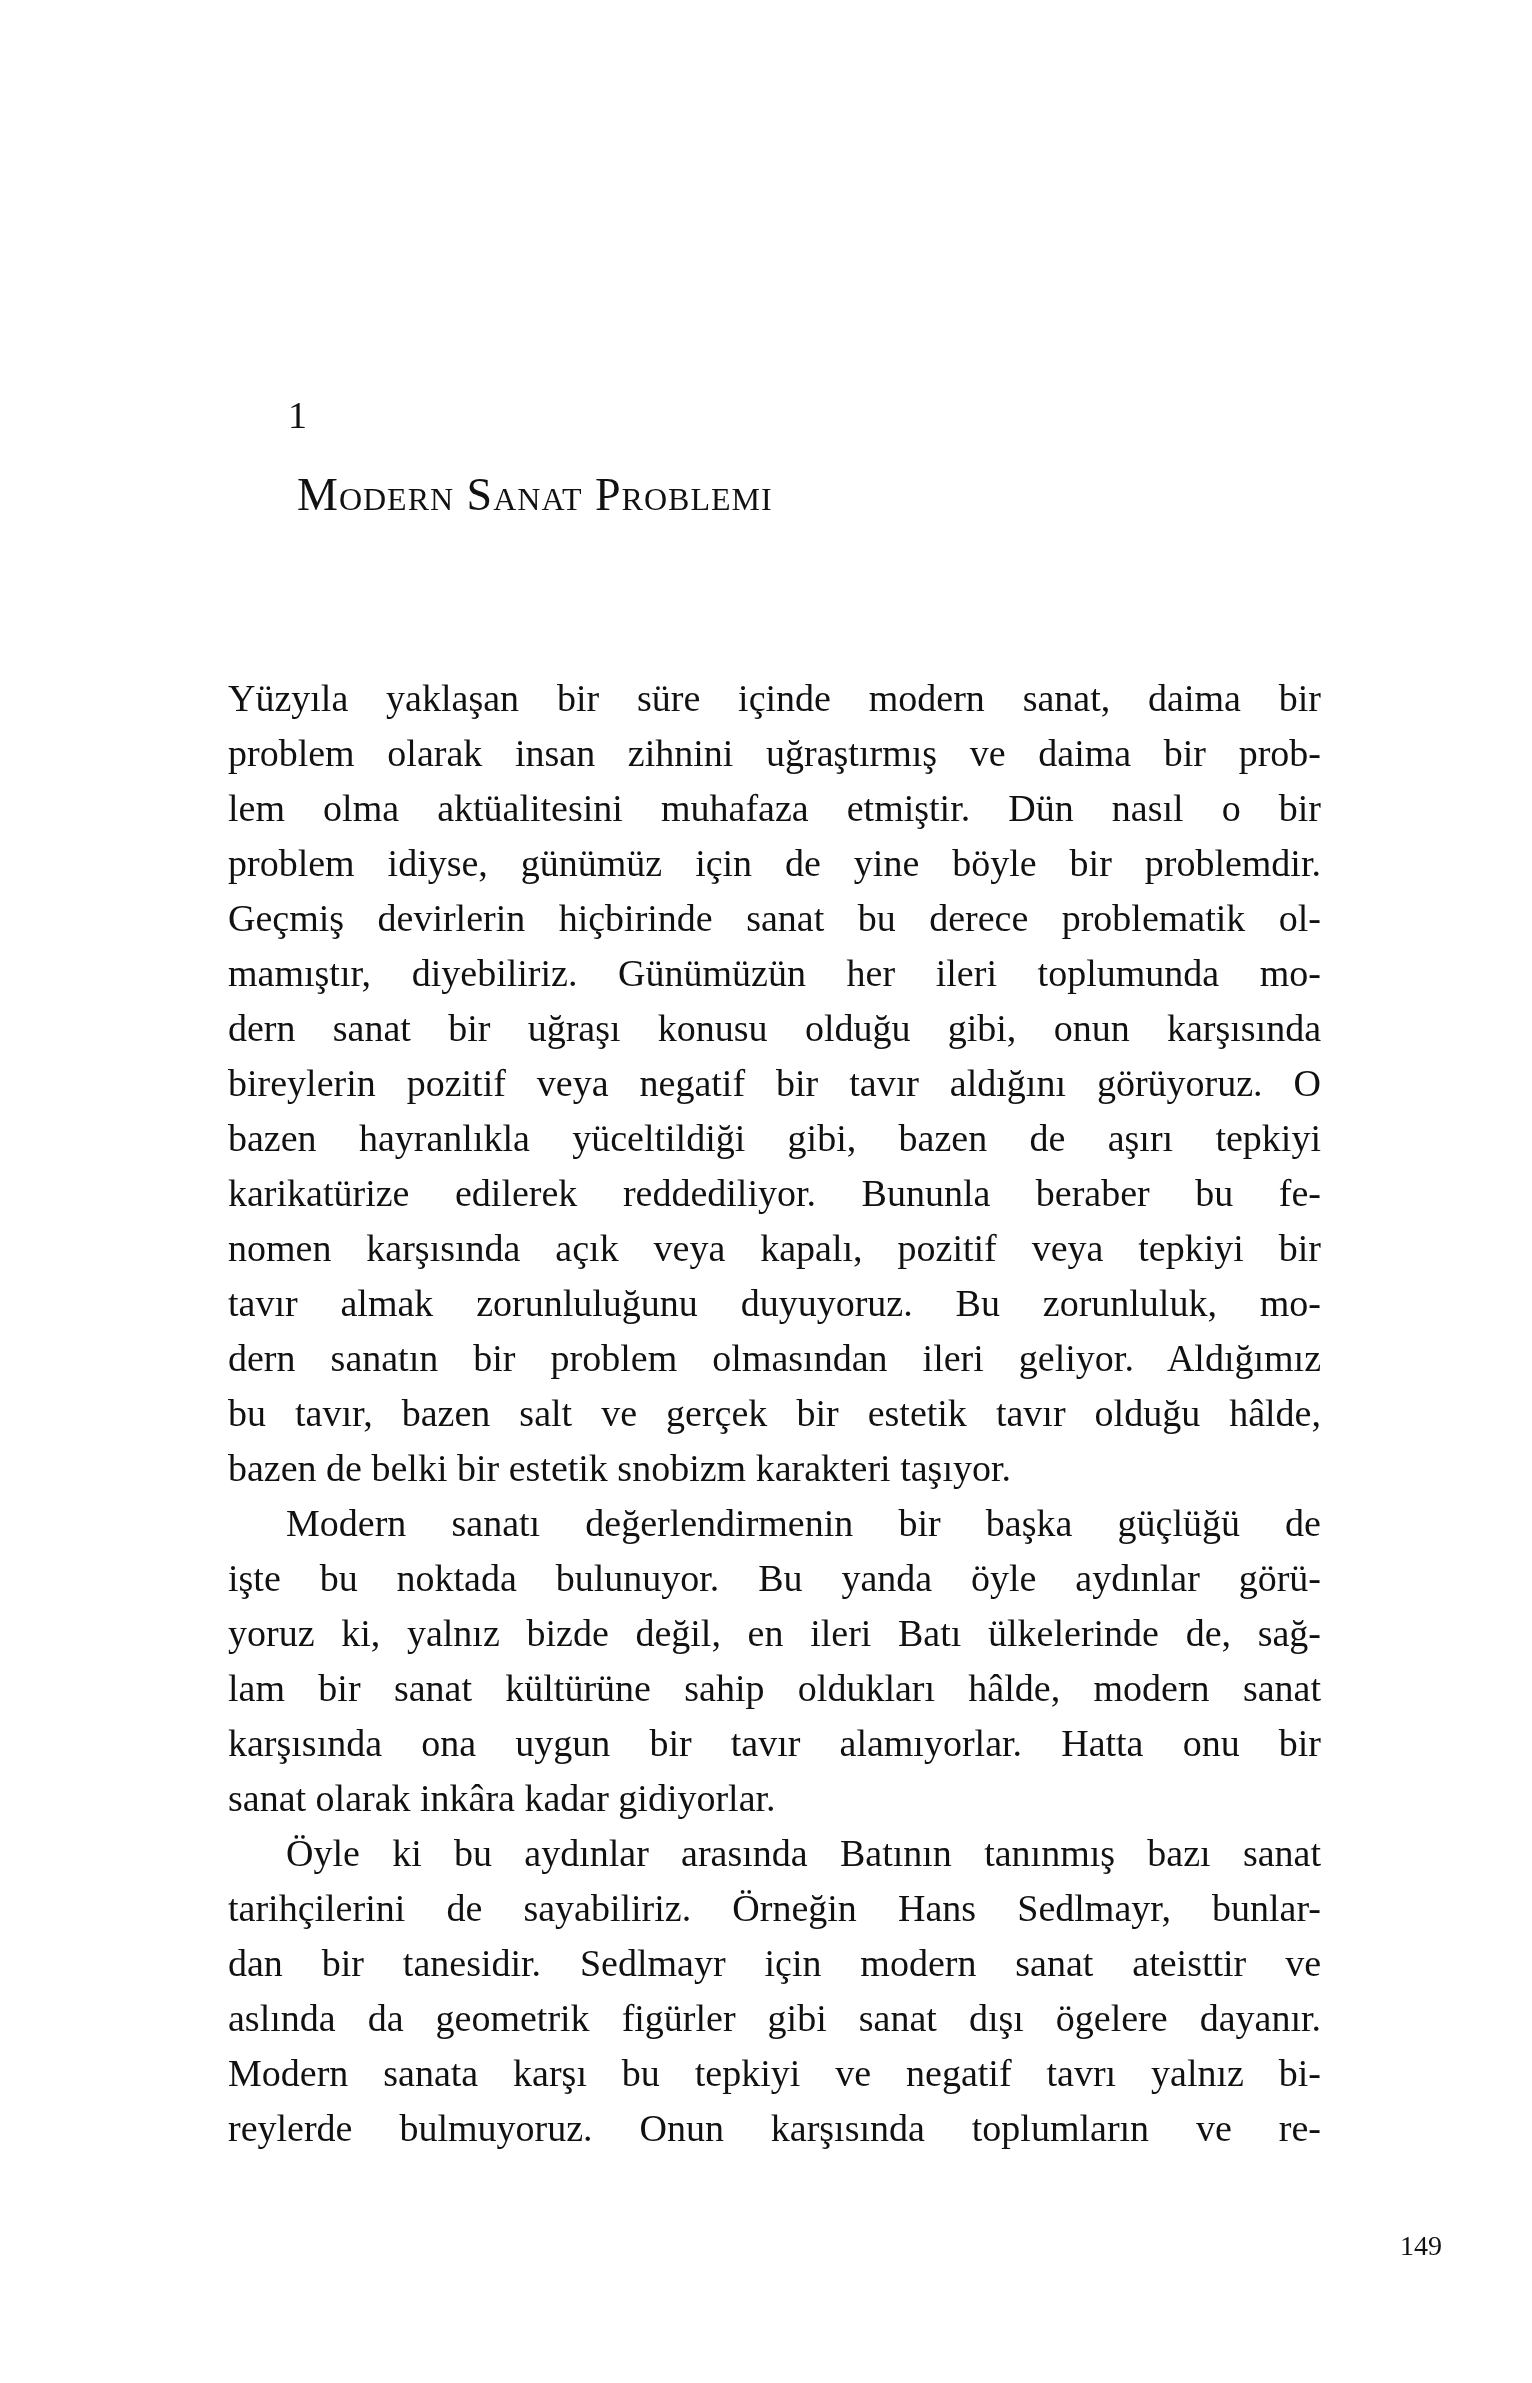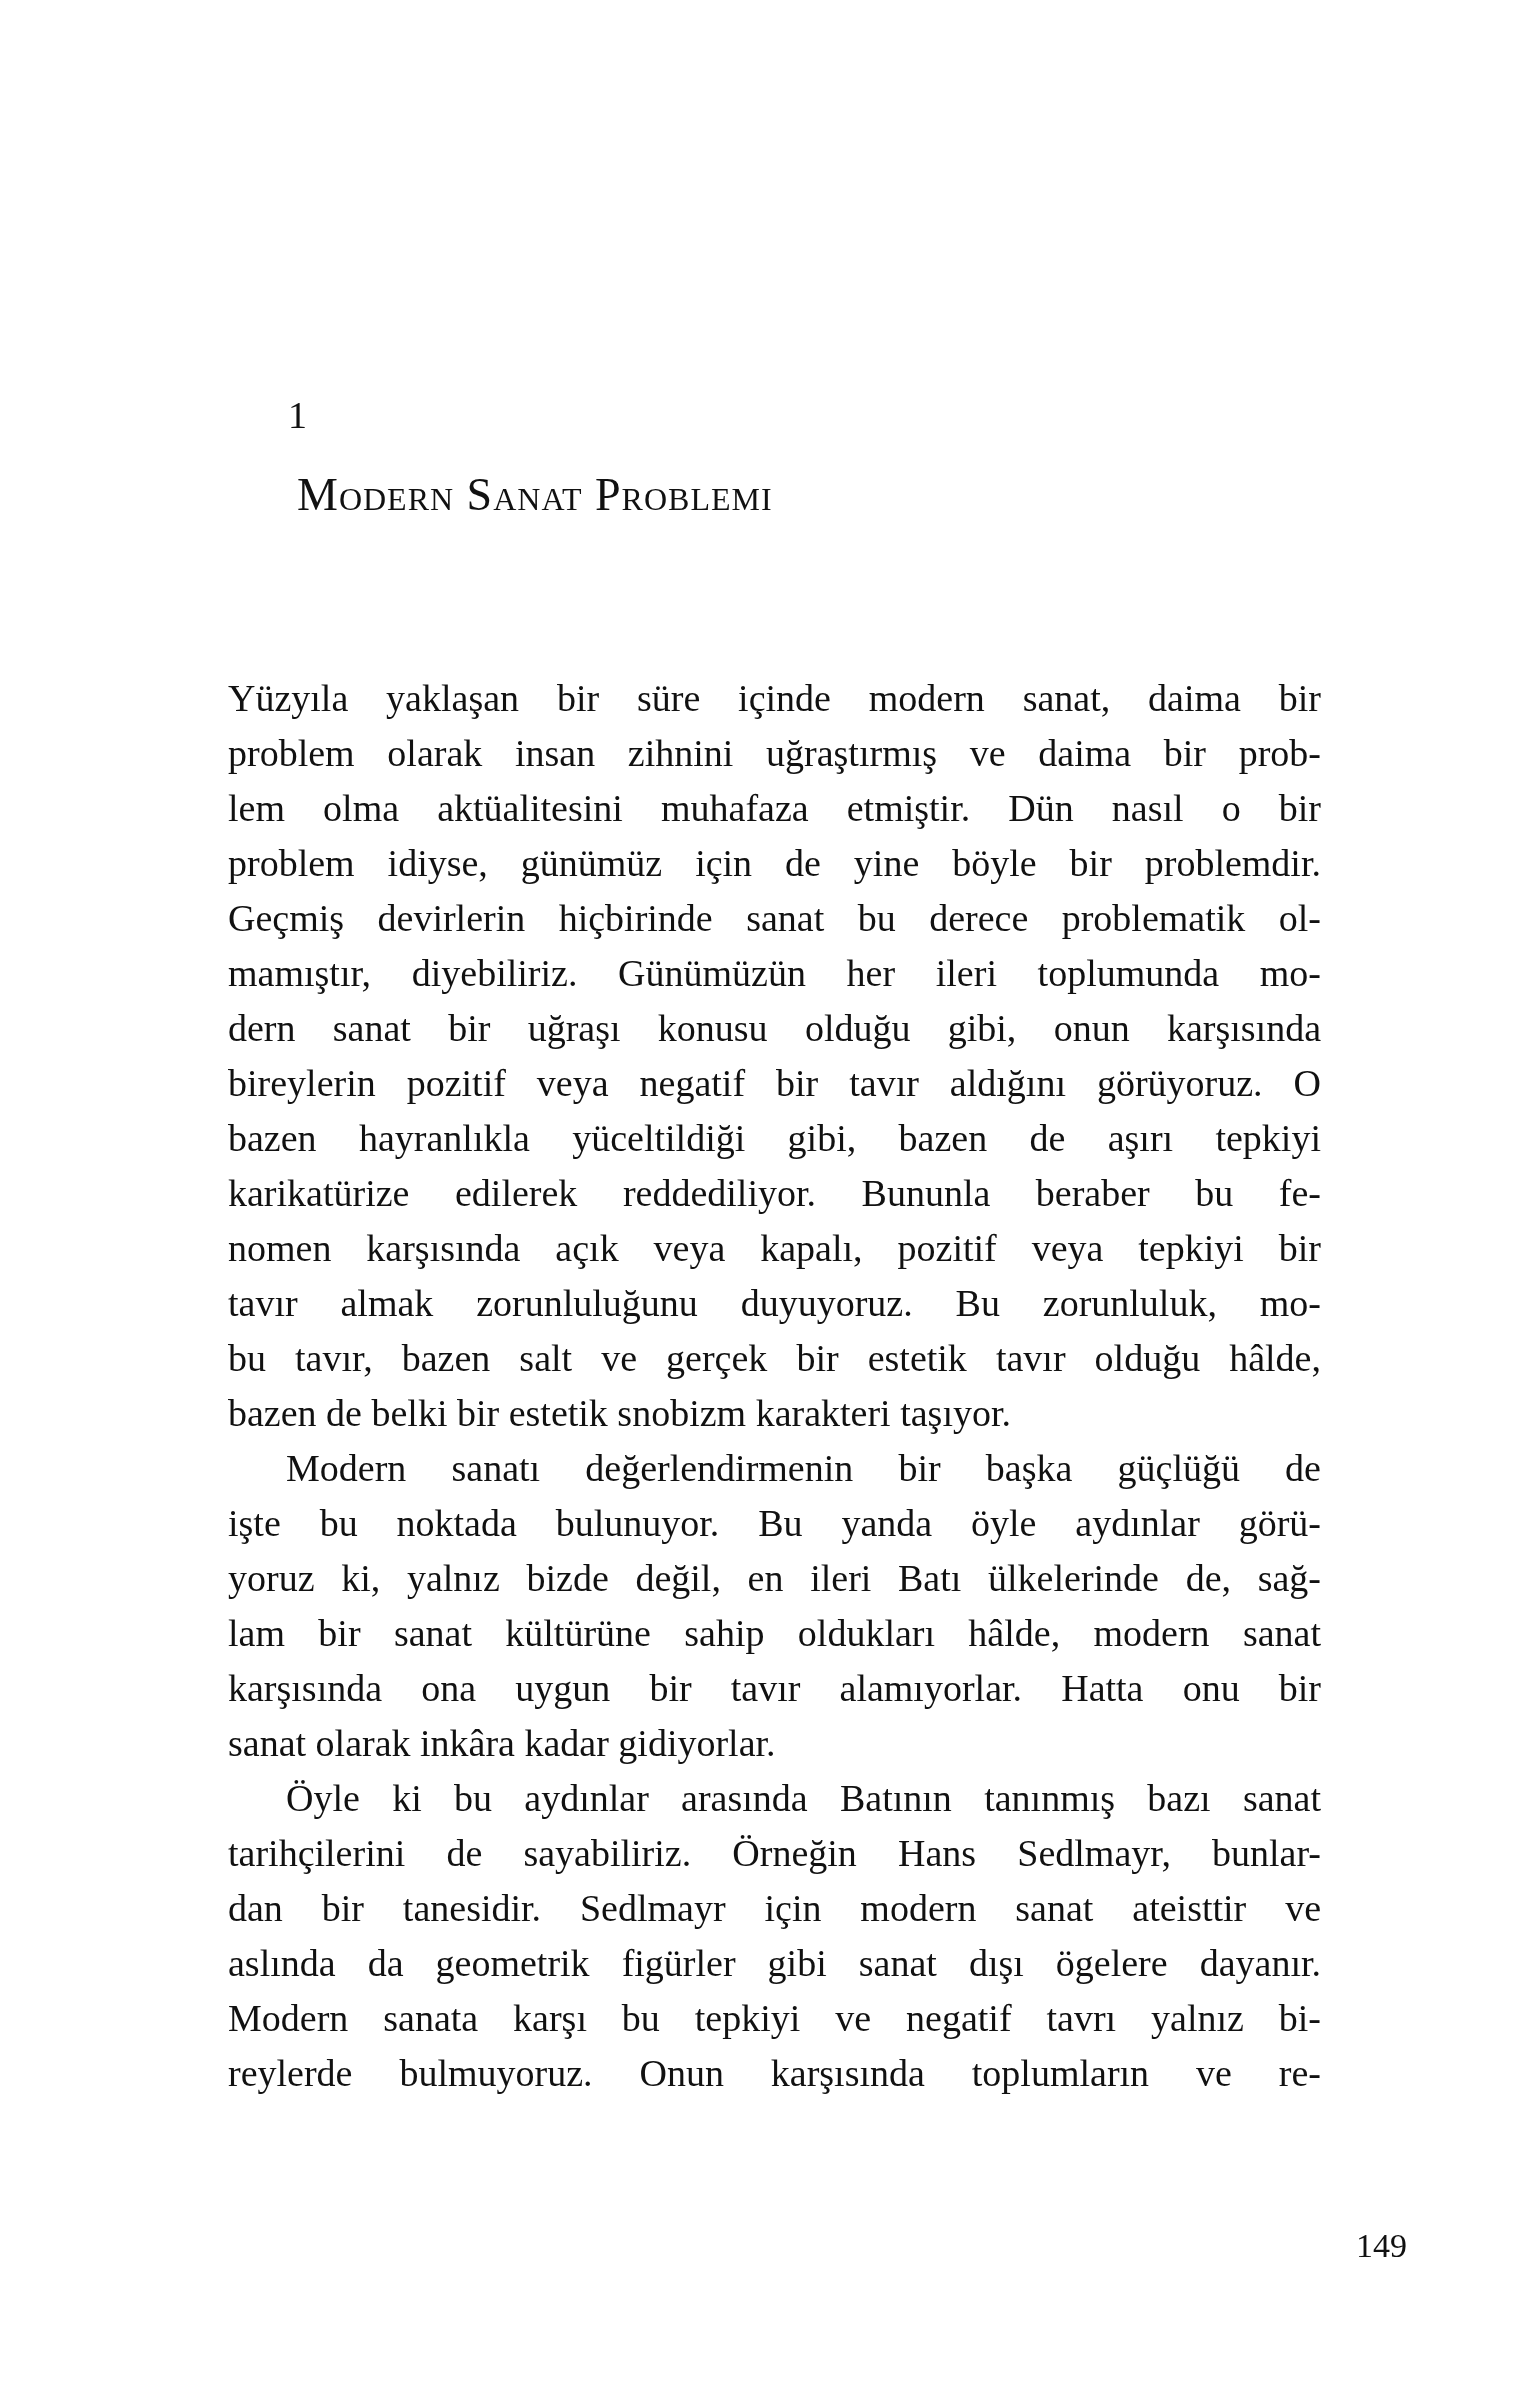--- a/index.html
+++ b/index.html
@@ -59,23 +59,23 @@
     .line.last {
       text-align-last: left;
     }
     .line.indent {
       padding-left: 58px;
     }
     .it {
     }
     .page-number {
       position: absolute;
-      left: 1356px;
+      left: 1400px;
       top: 2227px;
-      font-size: 34px;
+      font-size: 28px;
       line-height: 38px;
     }
   </style>
 </head>
 <body>
 
 <div class="page">
 
   <div class="chapter-number">1</div>
   <h1 class="chapter-title">Modern Sanat Problemi</h1>
@@ -88,20 +88,21 @@
       <span class="line">lem olma aktüalitesini muhafaza etmiştir. Dün nasıl o bir</span>
       <span class="line">problem idiyse, günümüz için de yine böyle bir problemdir.</span>
       <span class="line">Geçmiş devirlerin hiçbirinde sanat bu derece problematik ol-</span>
       <span class="line">mamıştır, diyebiliriz. Günümüzün her ileri toplumunda mo-</span>
       <span class="line">dern sanat bir uğraşı konusu olduğu gibi, onun karşısında</span>
       <span class="line">bireylerin pozitif veya negatif bir tavır aldığını görüyoruz. O</span>
       <span class="line">bazen hayranlıkla yüceltildiği gibi, bazen de aşırı tepkiyi</span>
       <span class="line">karikatürize edilerek reddediliyor. Bununla beraber bu fe-</span>
       <span class="line">nomen karşısında açık veya kapalı, pozitif veya tepkiyi bir</span>
       <span class="line">tavır almak zorunluluğunu duyuyoruz. Bu zorunluluk, mo-</span>
+      <span class="line">dern sanatın bir problem olmasından ileri geliyor. Aldığımız</span>
       <span class="line">bu tavır, bazen salt ve gerçek bir estetik tavır olduğu hâlde,</span>
       <span class="line last"><span>bazen de belki bir </span><span class="it">estetik snobizm</span><span> karakteri taşıyor.</span></span>
     </div>
 
     <div>
       <span class="line indent">Modern sanatı değerlendirmenin bir başka güçlüğü de</span>
       <span class="line">işte bu noktada bulunuyor. Bu yanda öyle aydınlar görü-</span>
       <span class="line">yoruz ki, yalnız bizde değil, en ileri Batı ülkelerinde de, sağ-</span>
       <span class="line">lam bir sanat kültürüne sahip oldukları hâlde, modern sanat</span>
       <span class="line">karşısında ona uygun bir tavır alamıyorlar. Hatta onu bir</span>

